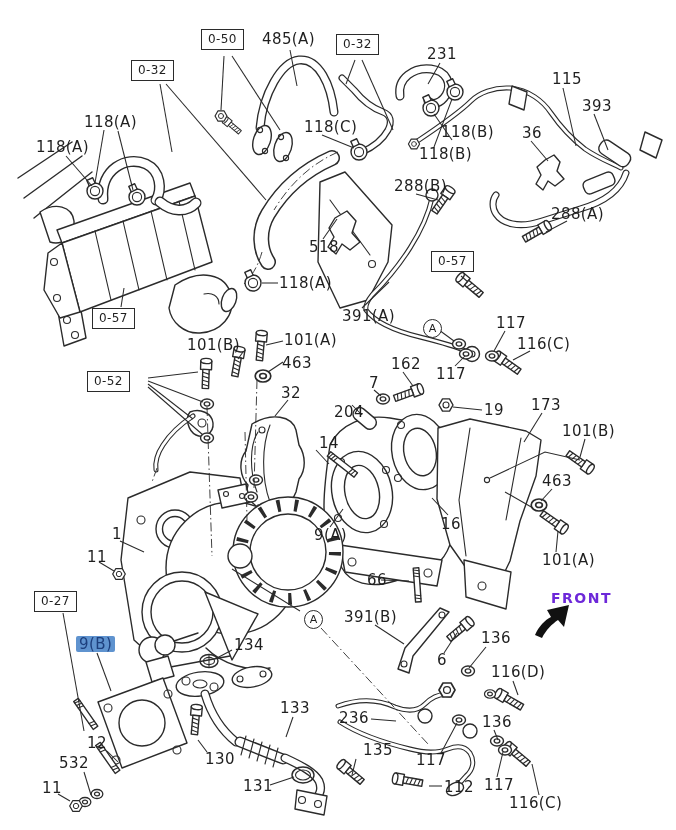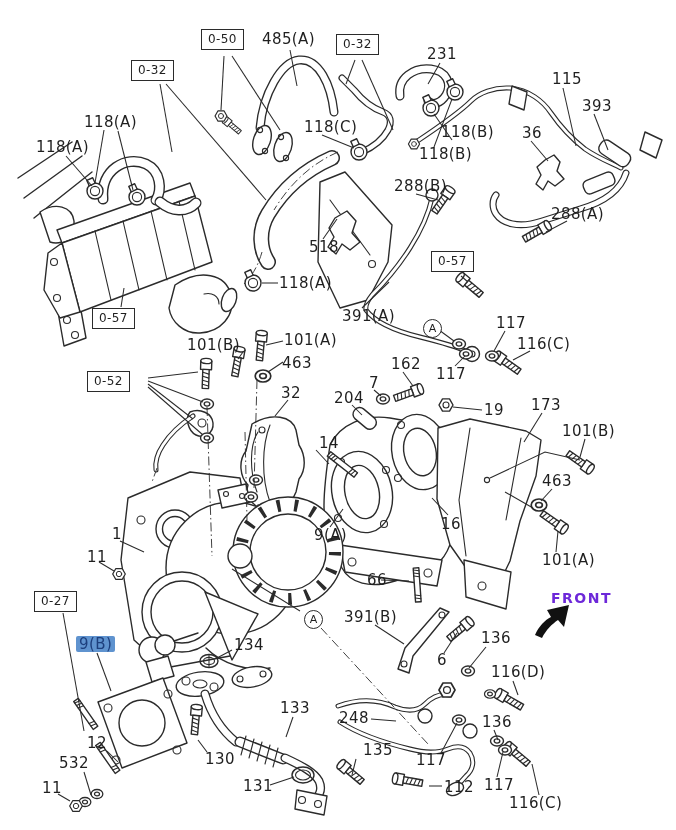--- a/index.html
+++ b/index.html
@@ -446,40 +446,40 @@
       <div class="lbl" style="left: 279px; top: 275px;">118(A)</div>
       <div class="lbl" style="left: 342px; top: 308px;">391(A)</div>
       <div class="lbl" style="left: 496px; top: 315px;">117</div>
       <div class="lbl" style="left: 517px; top: 336px;">116(C)</div>
       <div class="lbl" style="left: 187px; top: 337px;">101(B)</div>
       <div class="lbl" style="left: 284px; top: 332px;">101(A)</div>
       <div class="lbl" style="left: 282px; top: 355px;">463</div>
       <div class="lbl" style="left: 391px; top: 356px;">162</div>
       <div class="lbl" style="left: 369px; top: 375px;">7</div>
       <div class="lbl" style="left: 436px; top: 366px;">117</div>
-      <div class="lbl" style="left: 334px; top: 390px;">204</div>
+      <div class="lbl" style="left: 334px; top: 404px;">204</div>
       <div class="lbl" style="left: 281px; top: 385px; text-align: right;">32</div>
       <div class="lbl" style="left: 484px; top: 402px;">19</div>
       <div class="lbl" style="left: 531px; top: 397px;">173</div>
       <div class="lbl" style="left: 562px; top: 423px;">101(B)</div>
       <div class="lbl" style="left: 319px; top: 435px;">14</div>
       <div class="lbl" style="left: 542px; top: 473px;">463</div>
       <div class="lbl" style="left: 441px; top: 516px;">16</div>
       <div class="lbl" style="left: 542px; top: 552px;">101(A)</div>
       <div class="lbl" style="left: 314px; top: 527px;">9(A)</div>
       <div class="lbl" style="left: 112px; top: 526px;">1</div>
       <div class="lbl" style="left: 87px; top: 549px;">11</div>
       <div class="lbl" style="left: 367px; top: 572px;">66</div>
       <div class="lbl" style="left: 344px; top: 609px;">391(B)</div>
       <div class="lbl" style="left: 234px; top: 637px;">134</div>
       <div class="lbl" style="left: 437px; top: 652px;">6</div>
       <div class="lbl" style="left: 481px; top: 630px;">136</div>
       <div class="lbl" style="left: 491px; top: 664px;">116(D)</div>
       <div class="lbl" style="left: 482px; top: 714px;">136</div>
-      <div class="lbl" style="left: 339px; top: 710px;">248</div>
+      <div class="lbl" style="left: 339px; top: 710px;">236</div>
       <div class="lbl" style="left: 363px; top: 742px;">135</div>
       <div class="lbl" style="left: 280px; top: 700px;">133</div>
       <div class="lbl" style="left: 416px; top: 752px;">117</div>
       <div class="lbl" style="left: 444px; top: 779px;">112</div>
       <div class="lbl" style="left: 484px; top: 777px;">117</div>
       <div class="lbl" style="left: 509px; top: 795px;">116(C)</div>
       <div class="lbl" style="left: 87px; top: 735px;">12</div>
       <div class="lbl" style="left: 59px; top: 755px;">532</div>
       <div class="lbl" style="left: 42px; top: 780px;">11</div>
       <div class="lbl" style="left: 205px; top: 751px;">130</div>

